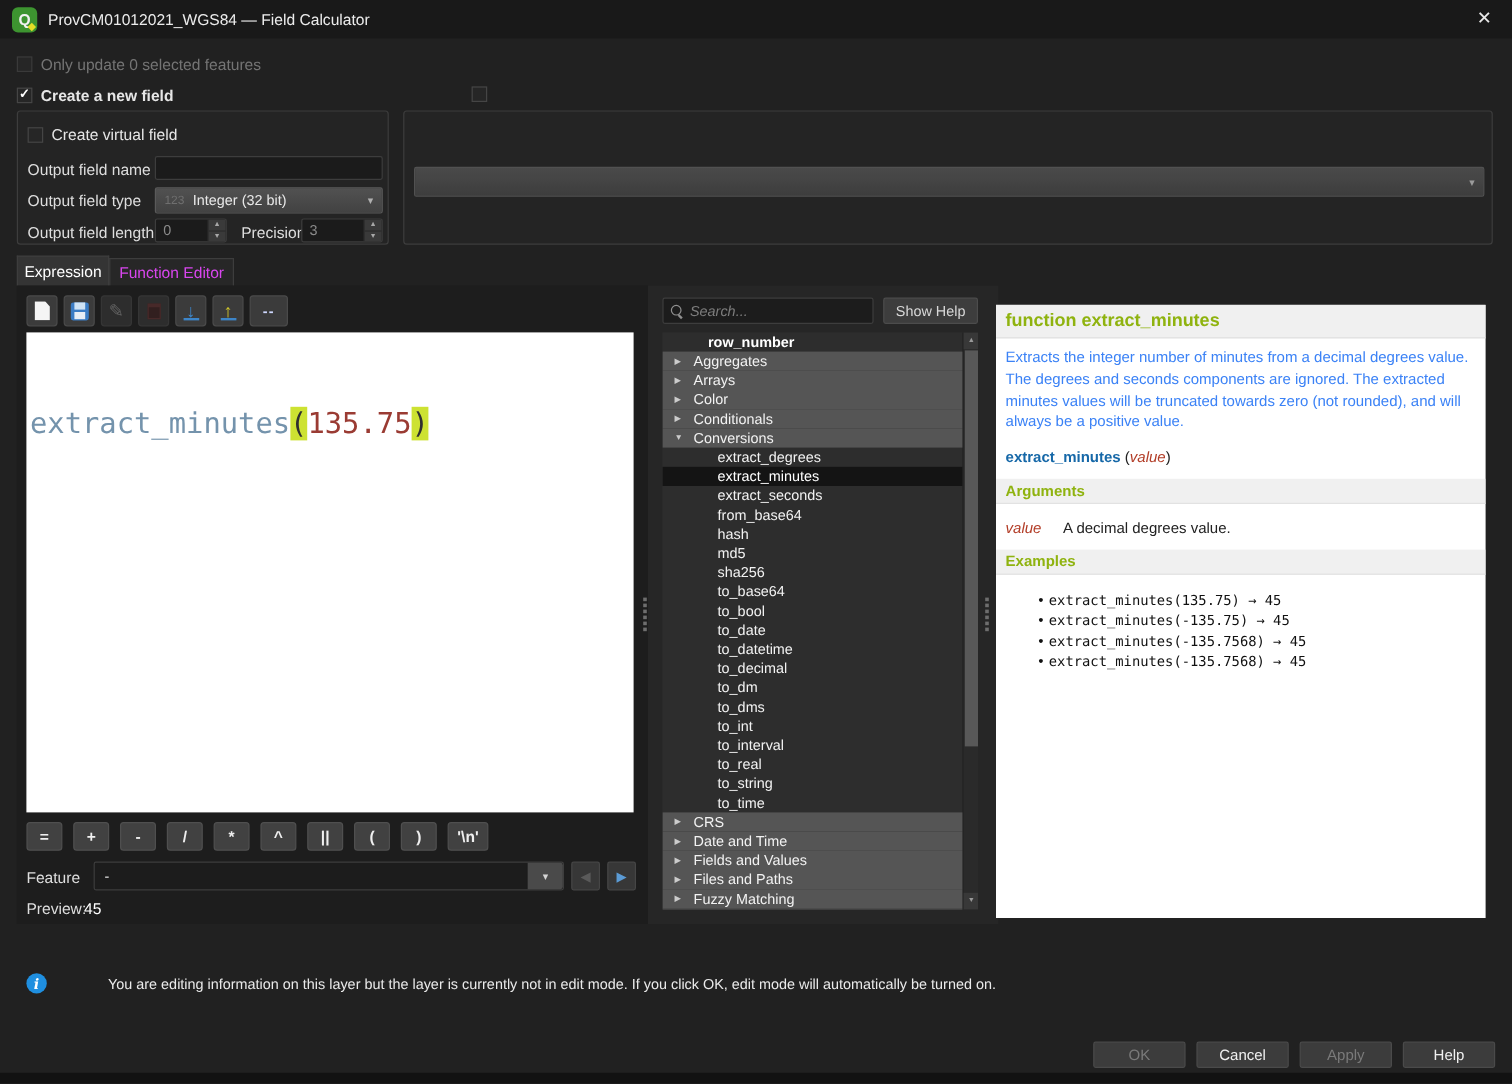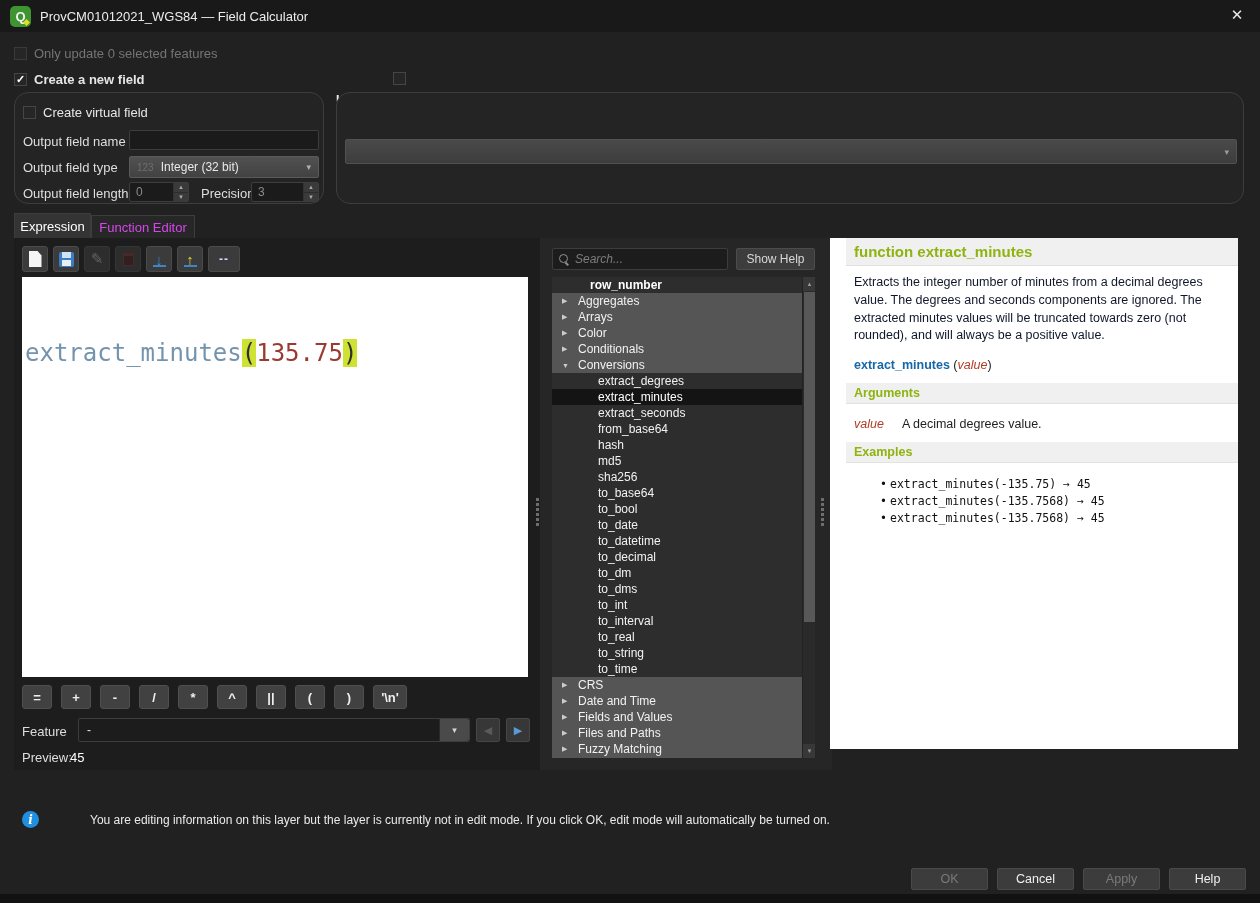--- a/index.html
+++ b/index.html
@@ -16,21 +16,21 @@
   .close-btn { position:absolute; right:12px; top:6px; width:22px; height:20px; text-align:center; font-size:15px; color:#e8e8e8; cursor:pointer; }
 
   
   .chk { display:flex; align-items:center; gap:7px; font-size:13px; cursor:pointer; }
   .chk .box { width:13px; height:13px; background:#262626; border:1px solid #454545; display:flex; align-items:center; justify-content:center; font-size:11px; color:#fff; line-height:1; }
   .chk.bold { font-weight:bold; }
   .chk.muted { color:#747474; }
   .chk.muted .box { border-color:#3a3a3a; }
 
   
-  .groupbox { border:1px solid #3d3d3d; border-radius:14px; background:#242424; }
+  .groupbox { border:1px solid #3d3d3d; border-radius:3px; background:#242424; }
   .fieldlabel { font-size:13px; color:#dedede; position:absolute; }
   .text-input { background:#1b1b1b; border:1px solid #3d3d3d; border-radius:2px; color:#e6e6e6; font-size:12px; padding:0 5px; }
   .combo { background:linear-gradient(#515151,#424242); border:1px solid #5a5a5a; border-radius:2px; display:flex; align-items:center; font-size:12px; color:#e8e8e8; position:absolute; }
   .combo .arrow { margin-left:auto; margin-right:7px; font-size:9px; color:#b0b0b0; }
   .spin { background:#1b1b1b; border:1px solid #3d3d3d; border-radius:2px; position:absolute; display:flex; align-items:center; }
   .spin .val { flex:1; padding-left:6px; font-size:12px; color:#8a8a8a; }
   .spin .btns { width:15px; height:100%; display:flex; flex-direction:column; border-left:1px solid #333; }
   .spin .btns span { flex:1; background:#3a3a3a; font-size:6px; color:#a8a8a8; display:flex; align-items:center; justify-content:center; }
   .spin .btns span:first-child { border-bottom:1px solid #2c2c2c; }
 
@@ -90,23 +90,23 @@
   .tree-row.child { padding-left:46px;align-items:center; }
   .tree-row.selected { background:#141414; color:#ffffff; }
   .scrollbar { position:absolute; right:0; top:0; width:13px; height:481px; background:#2a2a2a; border-left:1px solid #232323; }
   .scrollbar .sb-btn { position:absolute; left:0; width:13px; height:14px; background:#383838; color:#9a9a9a; font-size:6px; display:flex; align-items:center; justify-content:center; }
   .scrollbar .thumb { position:absolute; left:1px; top:15px; width:11px; height:330px; background:#585858; }
 
   .splitter { width:8px; height:34px; display:flex; flex-direction:column; gap:2px; align-items:center; justify-content:center; cursor:col-resize; }
   .splitter i { width:3px; height:3px; background:#6e6e6e; display:block; }
 
   
-  .help { left:830px; top:238px; width:408px; height:511px; background:#ffffff; color:#222; overflow:hidden;padding-left:16px; }
+  .help { left:830px; top:254px; width:408px; height:511px; background:#ffffff; color:#222; overflow:hidden; }
   .help-title { background:#f0f0f0; border-bottom:1px solid #e0e0e0; padding:5px 8px; font-size:15px; font-weight:bold; color:#8fb30f; }
-  .help-desc { padding:8px 8px 0 8px; font-size:12.5px; line-height:1.42; color:#0f172a; }
+  .help-desc { padding:8px 8px 0 8px; font-size:12.5px; line-height:1.42; color:#3b82f6; }
   .help-band { margin-top:11px; background:#f0f0f0; border-bottom:1px solid #e2e2e2; padding:3px 8px; font-size:12.5px; font-weight:bold; color:#8fb30f; }
   .syntax-line { padding:13px 8px 0 8px; font-size:12.5px; color:#222; }
   .syntax-line .fn { font-weight:bold; color:#1668a8; }
   .syntax-line .arg { font-style:italic; color:#b23c26; }
   .arg-line { padding:13px 8px 0 8px; font-size:12.5px; display:flex; gap:18px; }
   .arg-line .arg { font-style:italic; color:#b23c26; }
   .examples { list-style:none; margin:13px 0 0 44px; }
   .examples li { position:relative; line-height:17px; }
   .examples li::before { content:"•"; position:absolute; left:-10px; color:#111; }
   .examples .code, .examples li { font-family:"DejaVu Sans Mono", monospace; font-size:11.5px; color:#111; }
@@ -384,20 +384,21 @@
   <div class="help-title">function extract_minutes</div>
   <div class="help-desc">Extracts the integer number of minutes from a decimal degrees value. The degrees and seconds components are ignored. The extracted minutes values will be truncated towards zero (not rounded), and will always be a positive value.</div>
   <div class="syntax-line"><span class="fn">extract_minutes</span><span> (</span><span class="arg">value</span><span>)</span></div>
   <div class="help-band">Arguments</div>
   <div class="arg-line">
     <span class="arg">value</span>
     <span>A decimal degrees value.</span>
   </div>
   <div class="help-band">Examples</div>
   <ul class="examples">
+      <li>extract_minutes(135.75) → 45</li>
       <li>extract_minutes(-135.75) → 45</li>
       <li>extract_minutes(-135.7568) → 45</li>
       <li>extract_minutes(-135.7568) → 45</li>
     </ul>
 </div>
 
 <div class="abs info-icon">i</div>
 <span class="abs info-text">You are editing information on this layer but the layer is currently not in edit mode. If you click OK, edit mode will automatically be turned on.</span>
 
 <div class="dlg-buttons">

